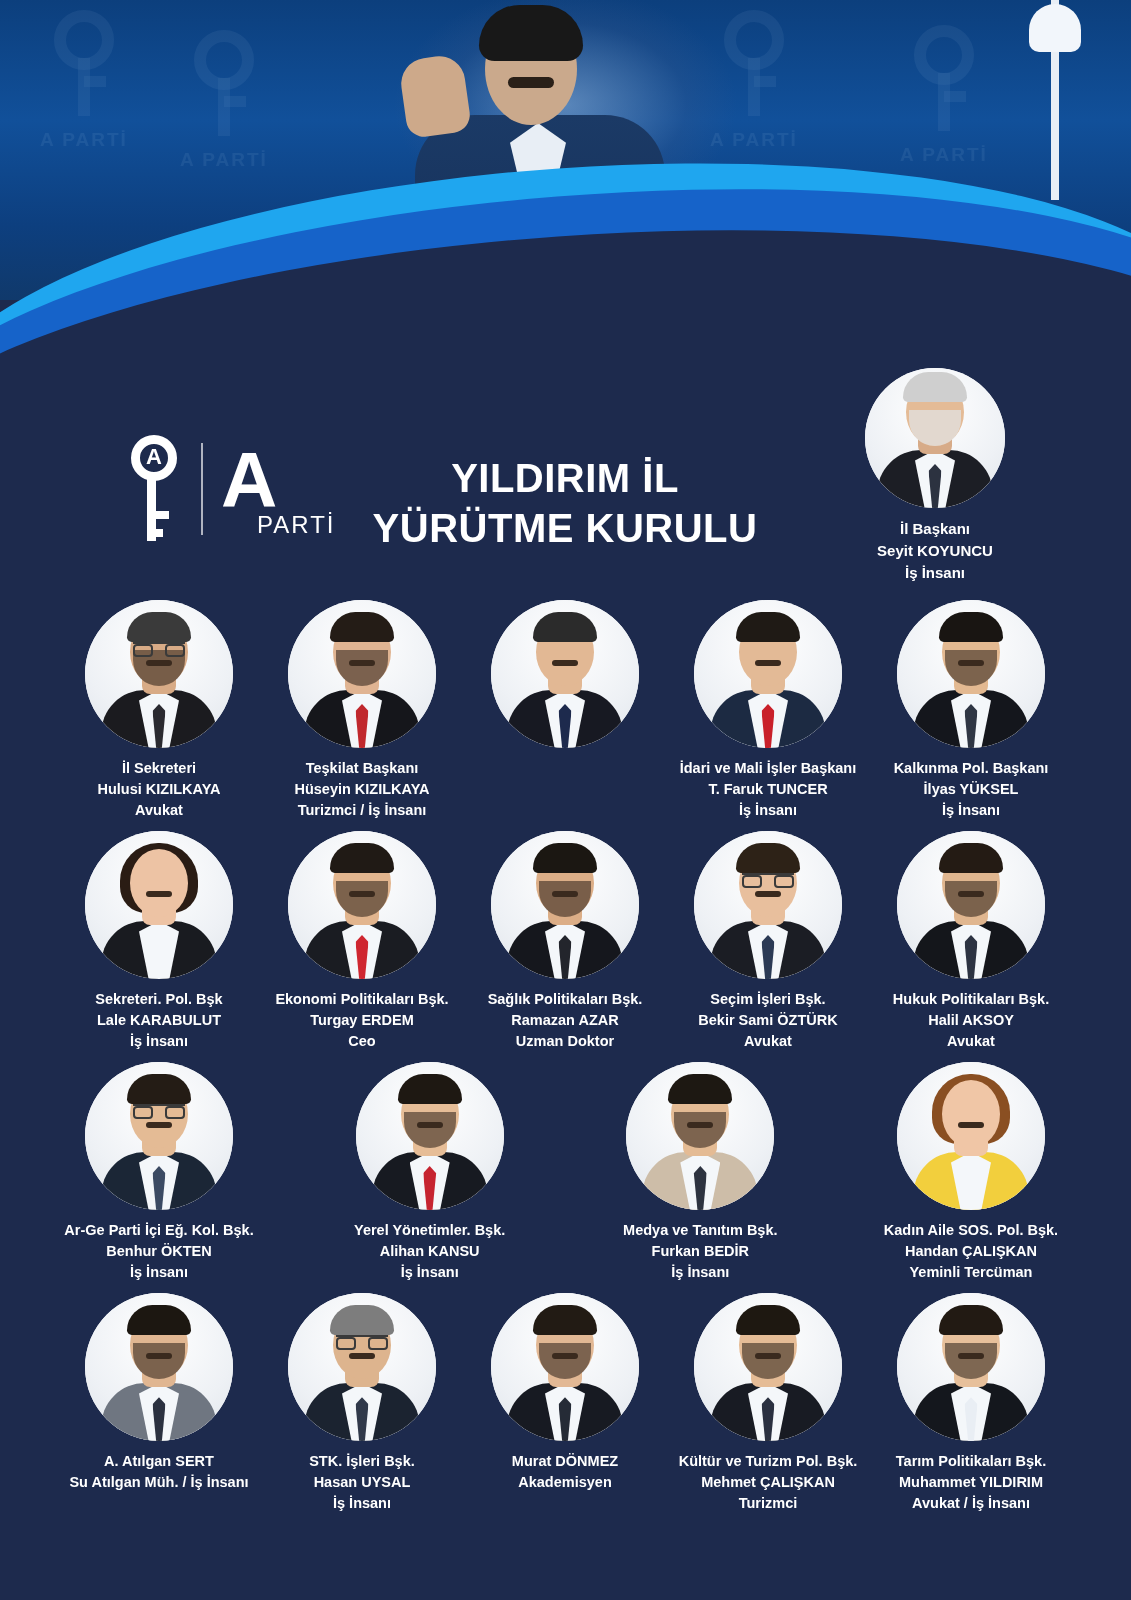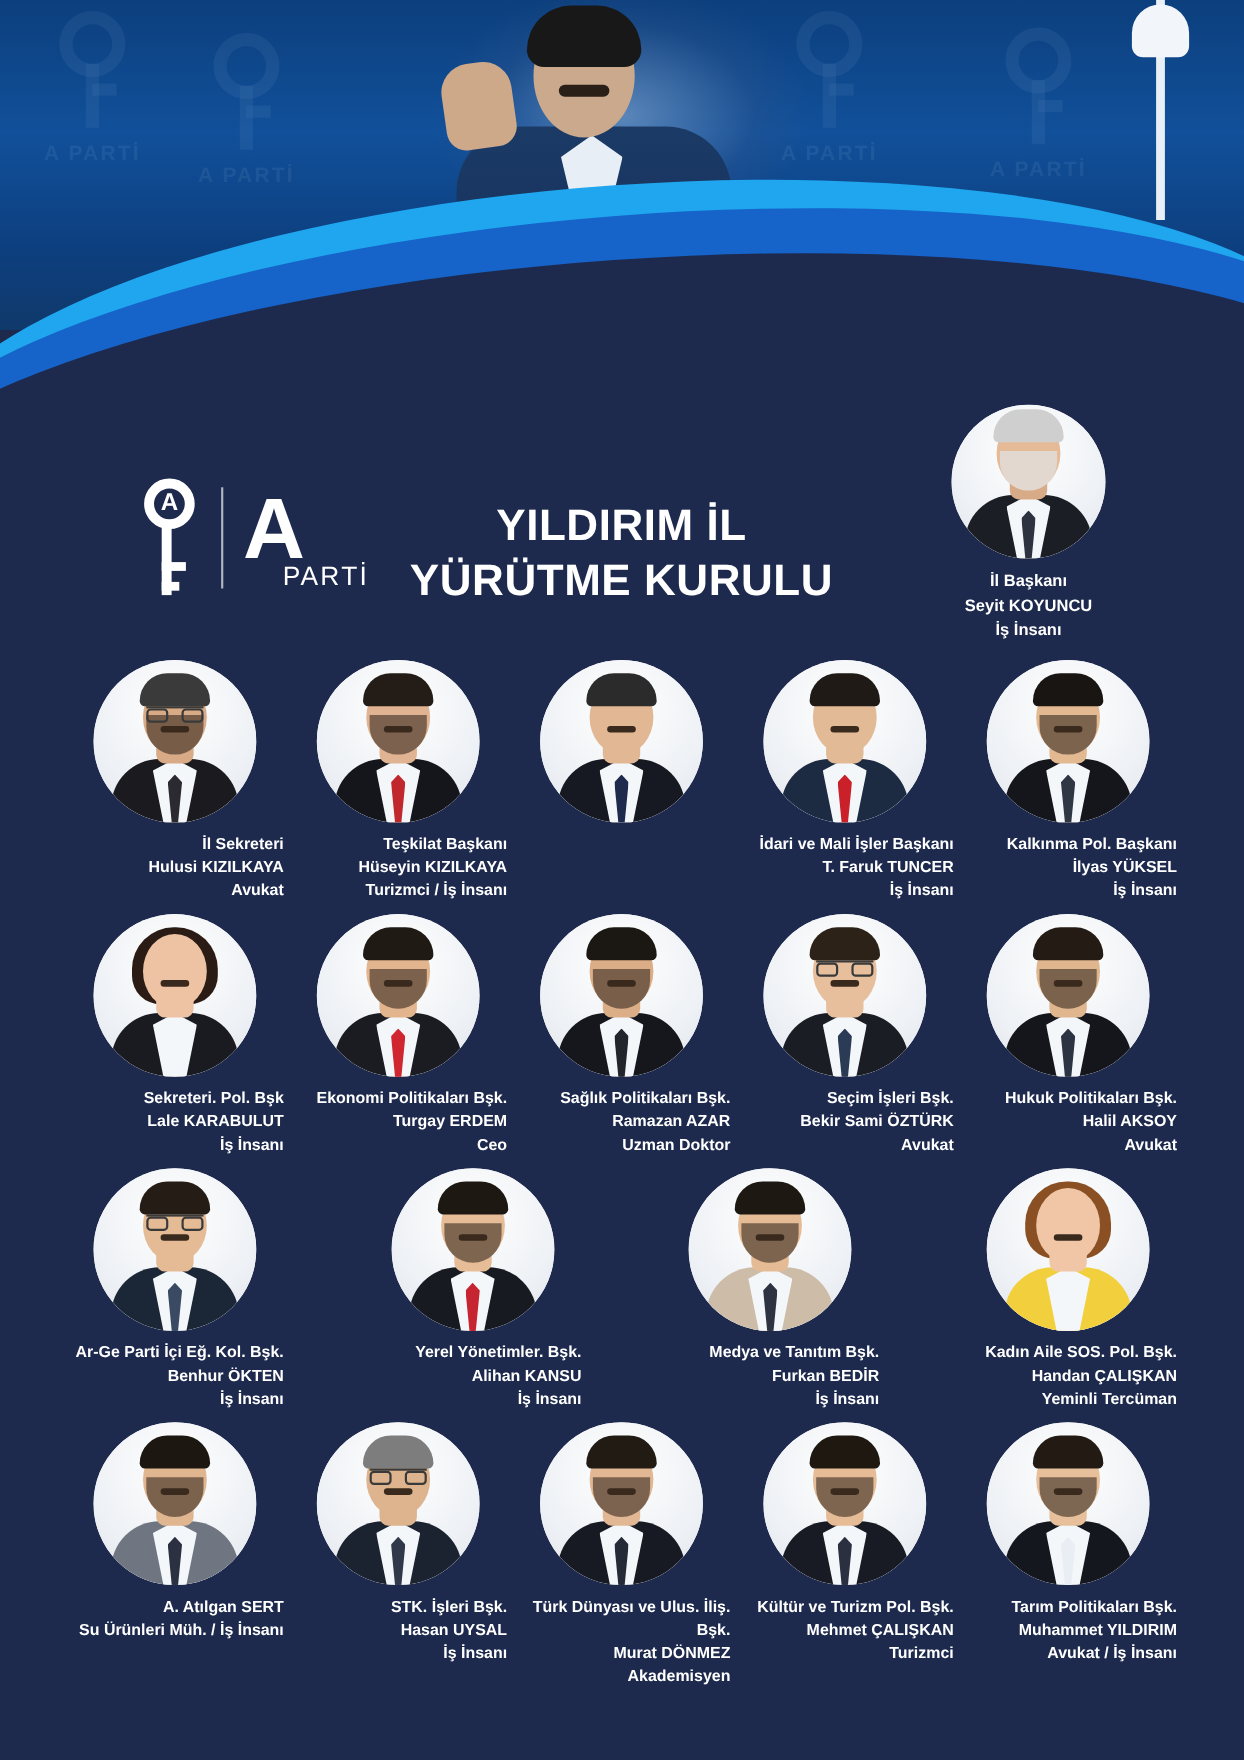--- a/index.html
+++ b/index.html
@@ -288,21 +288,21 @@
     top: 600px; left: 60px;
     width: 1010px;
   }
   .row {
     display: flex;
     justify-content: space-between;
     margin-bottom: 10px;
   }
   .member {
     width: 198px;
-    text-align: right;
+    text-align: center;
   }
 
   .photo {
     width: 148px;
     height: 148px;
     border-radius: 50%;
     margin: 0 auto 10px auto;
     position: relative;
     overflow: hidden;
     background: #f2f4f7;
@@ -785,21 +785,21 @@
           <div class="av-shirt"></div>
           <div class="av-tie" style="background:#2b3140"></div>
           <div class="av-neck" style="background:#e0b691"></div>
           <div class="av-head" style="background:#e0b691"></div>
           <div class="av-beard"></div>
           <div class="av-must"></div>
           <div class="av-hair" style="background:#1c1711"></div>
         </div>
       <div class="info">
         <span class="name">A. Atılgan SERT</span>
-        <span class="job">Su Ürünleri Müh. / İş İnsanı</span>
+        <span class="job">Su Atılgan Müh. / İş İnsanı</span>
       </div>
     </div>
     <div class="member">
       <div class="photo">
           <div class="av-bg"></div>
           <div class="av-body" style="background:#1b2330"></div>
           <div class="av-shirt"></div>
           <div class="av-tie" style="background:#30394a"></div>
           <div class="av-neck" style="background:#ddb48e"></div>
           <div class="av-head" style="background:#ddb48e"></div>
@@ -822,21 +822,20 @@
           <div class="av-body" style="background:#171a22"></div>
           <div class="av-shirt"></div>
           <div class="av-tie" style="background:#252b36"></div>
           <div class="av-neck" style="background:#e2b894"></div>
           <div class="av-head" style="background:#e2b894"></div>
           <div class="av-beard"></div>
           <div class="av-must"></div>
           <div class="av-hair" style="background:#221b14"></div>
         </div>
       <div class="info">
-        <span class="role">Türk Dünyası ve Ulus. İliş. Bşk.</span>
         <span class="name">Murat DÖNMEZ</span>
         <span class="job">Akademisyen</span>
       </div>
     </div>
     <div class="member">
       <div class="photo">
           <div class="av-bg"></div>
           <div class="av-body" style="background:#181b23"></div>
           <div class="av-shirt"></div>
           <div class="av-tie" style="background:#2a3040"></div>

